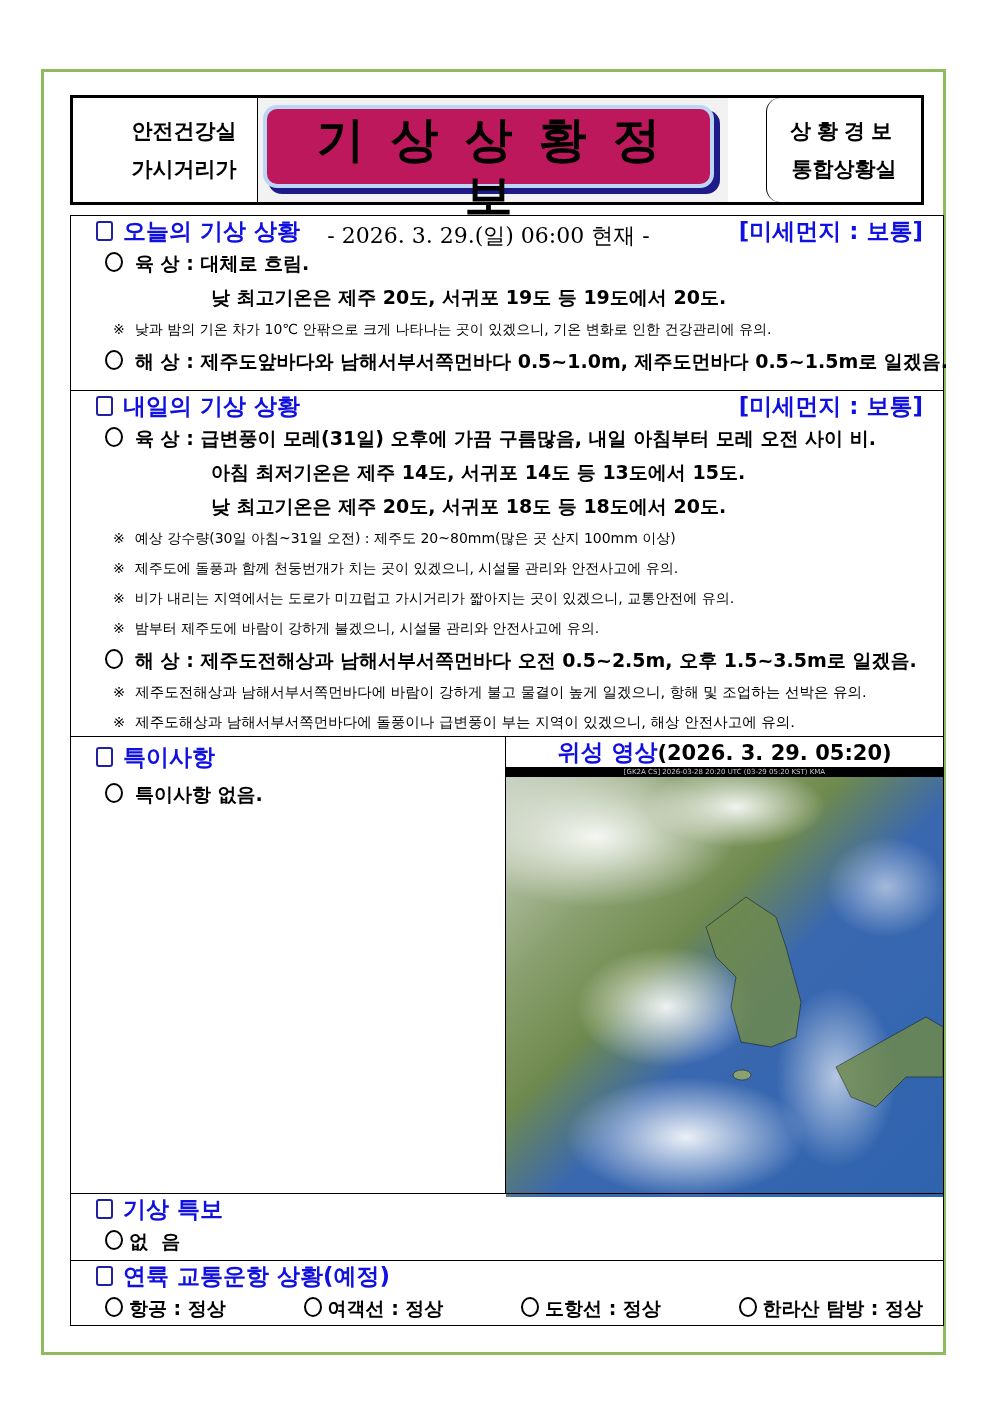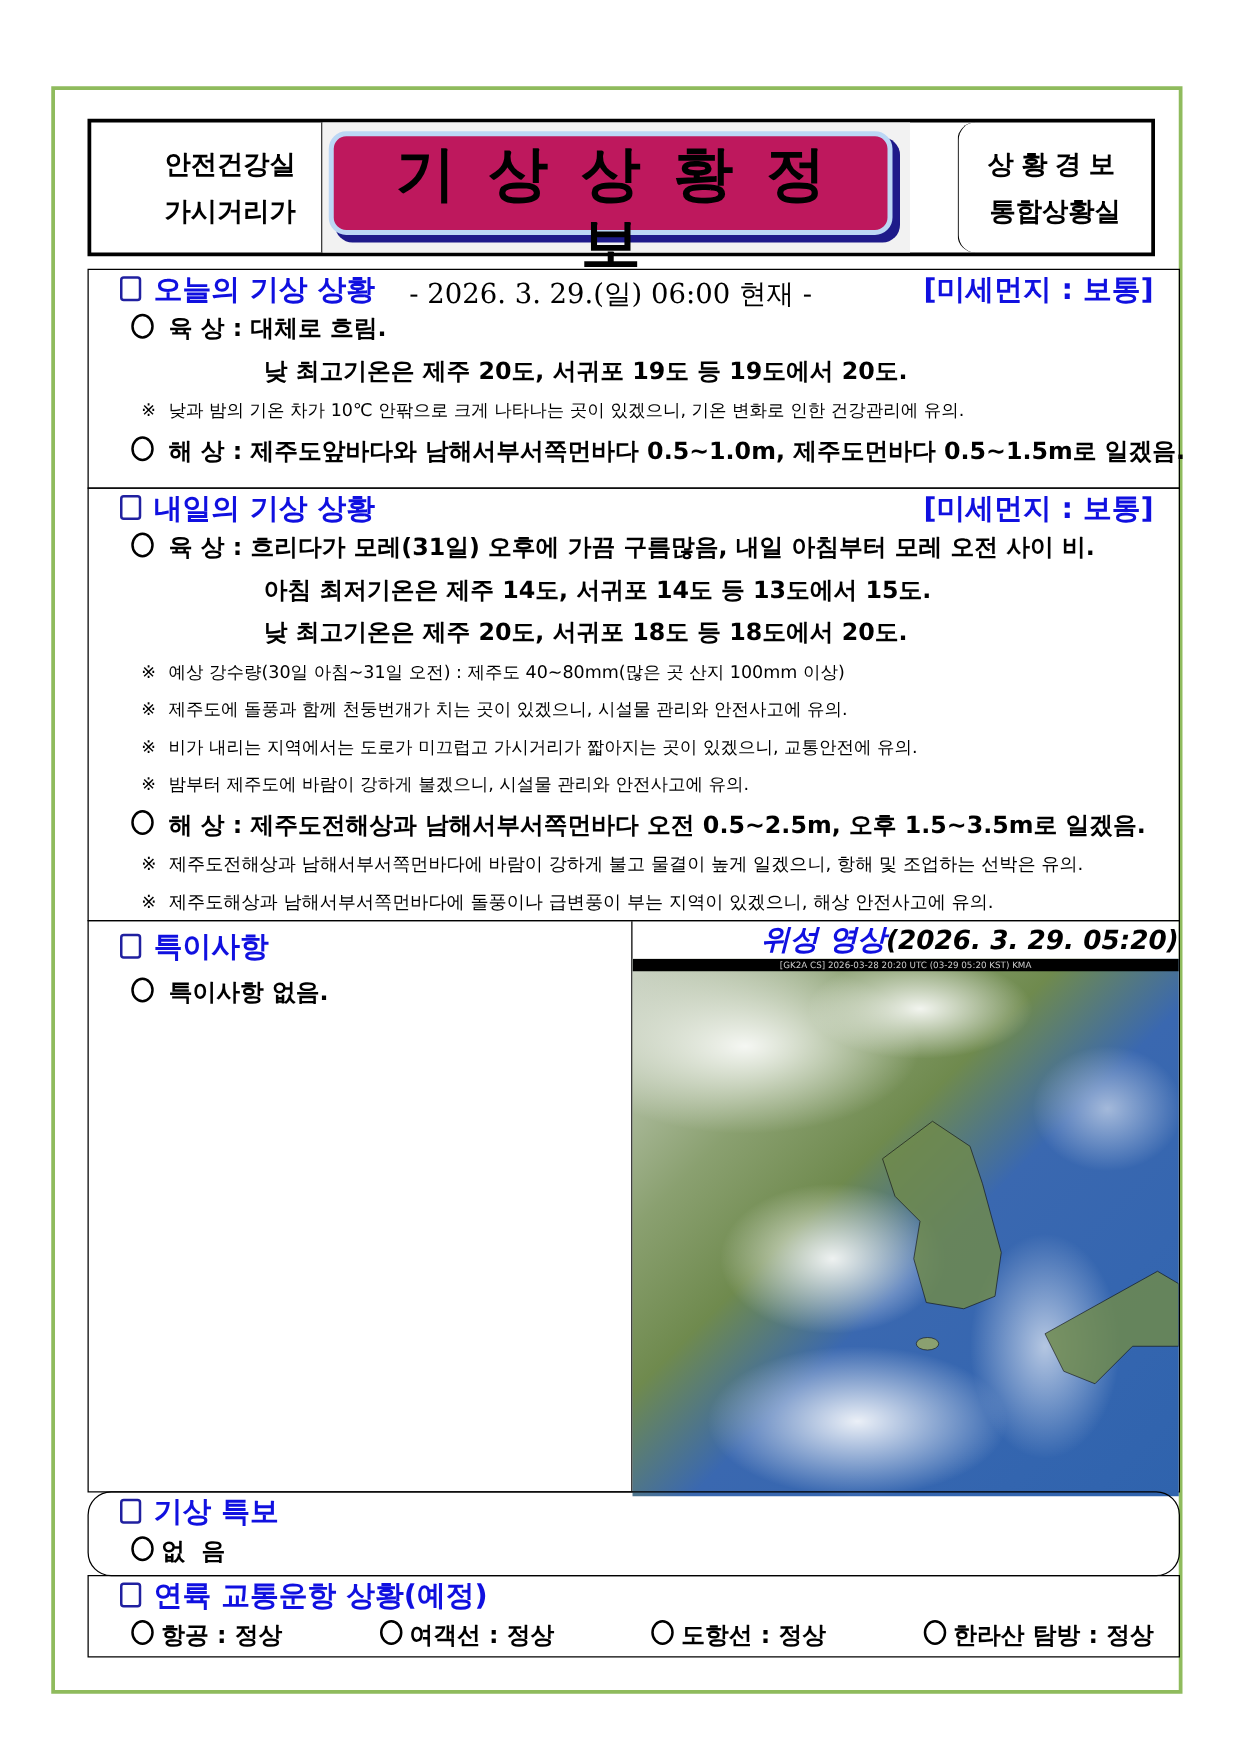--- a/index.html
+++ b/index.html
@@ -29,21 +29,21 @@
   .sec-h .lft { display:flex; align-items:center; }
   .chk { display:inline-block; width:17px; height:20px; border:2px solid #2020a0; border-radius:3px;
          margin:0 10px 0 5px; box-sizing:border-box; }
   .sec-h .pm { margin-right:20px; }
   .line { font-weight:bold; font-size:19px; height:34px; line-height:34px; white-space:nowrap; }
   .line .c { display:inline-block; width:14px; height:16px; border:2px solid #000; border-radius:50%;
              margin:0 12px 0 14px; vertical-align:-2px; }
   .ind { padding-left:120px; }
   .note { font-size:14px; height:30px; line-height:30px; white-space:nowrap; padding-left:22px; }
   .note .s { margin-right:10px; }
-  .sat-title { text-align:right; font-weight:bold; font-size:21px; height:30px; line-height:30px;font-style:italic; }
+  .sat-title { text-align:center; font-weight:bold; font-size:21px; height:30px; line-height:30px; }
   .sat-title .b { color:#1010e0; font-size:23px; }
   .sat { position:absolute; left:435px; top:30px; width:437px; height:430px; overflow:hidden;
          background:linear-gradient(135deg,#cfd6c9 0%,#8aa070 25%,#6f8a4e 40%,#3a68b0 55%,#3566b0 75%,#2f63ad 100%); }
   .sat .cap { background:#000; color:#ccc; font-size:7px; text-align:center; height:10px; line-height:10px; }
   .vdiv { position:absolute; left:434px; top:0; bottom:0; border-left:1px solid #000; }
   .traffic { display:flex; justify-content:space-between; padding:0 20px 0 0; }
 </style>
 </head>
 <body>
 
@@ -82,24 +82,24 @@
 </div>
 
 <div class="box" style="top:390px;height:347px;">
   <div class="sec-h">
     <div class="lft">
         <span class="chk"></span>
         <span>내일의 기상 상황</span>
       </div>
     <span class="pm">[미세먼지 : 보통]</span>
   </div>
-  <div class="line"><span class="c"></span><span>육 상 :</span> <span>흐리다가 모레(31일) 오후에 가끔 구름많음, 내일 아침부터 모레 오전 사이 비.</span></div>
+  <div class="line"><span class="c"></span><span>육 상 :</span> <span>급변풍이 모레(31일) 오후에 가끔 구름많음, 내일 아침부터 모레 오전 사이 비.</span></div>
   <div class="line ind">아침 최저기온은 제주 14도, 서귀포 14도 등 13도에서 15도.</div>
   <div class="line ind">낮 최고기온은 제주 20도, 서귀포 18도 등 18도에서 20도.</div>
-  <div class="note"><span class="s">※</span><span>예상 강수량(30일 아침~31일 오전) : 제주도 40~80mm(많은 곳 산지 100mm 이상)</span></div>
+  <div class="note"><span class="s">※</span><span>예상 강수량(30일 아침~31일 오전) : 제주도 20~80mm(많은 곳 산지 100mm 이상)</span></div>
   <div class="note"><span class="s">※</span><span>제주도에 돌풍과 함께 천둥번개가 치는 곳이 있겠으니, 시설물 관리와 안전사고에 유의.</span></div>
   <div class="note"><span class="s">※</span><span>비가 내리는 지역에서는 도로가 미끄럽고 가시거리가 짧아지는 곳이 있겠으니, 교통안전에 유의.</span></div>
   <div class="note"><span class="s">※</span><span>밤부터 제주도에 바람이 강하게 불겠으니, 시설물 관리와 안전사고에 유의.</span></div>
   <div class="line"><span class="c"></span><span>해 상 :</span> <span>제주도전해상과 남해서부서쪽먼바다 오전 0.5~2.5m, 오후 1.5~3.5m로 일겠음.</span></div>
   <div class="note" style="font-size:14.5px"><span class="s">※</span><span>제주도전해상과 남해서부서쪽먼바다에 바람이 강하게 불고 물결이 높게 일겠으니, 항해 및 조업하는 선박은 유의.</span></div>
   <div class="note" style="font-size:14.5px"><span class="s">※</span><span>제주도해상과 남해서부서쪽먼바다에 돌풍이나 급변풍이 부는 지역이 있겠으니, 해상 안전사고에 유의.</span></div>
 </div>
 
 <div class="box" style="top:736px;height:458px;">
   <div class="sec-h" style="height:40px">
@@ -128,21 +128,21 @@
       <ellipse cx="180" cy="360" rx="120" ry="60" fill="url(#cl)"></ellipse>
       <ellipse cx="330" cy="300" rx="60" ry="90" fill="url(#cl)" opacity=".7"></ellipse>
       <ellipse cx="380" cy="110" rx="60" ry="50" fill="url(#cl)" opacity=".6"></ellipse>
       <path d="M200,150 L240,120 L270,140 L280,170 L295,225 L290,260 L265,270 L235,265 L225,230 L230,200 L210,180 Z" fill="#6f8a4e" opacity=".85" stroke="#111" stroke-width=".6"></path>
       <path d="M330,290 L420,240 L437,250 L437,300 L400,300 L370,330 L345,320 Z" fill="#6f8a4e" opacity=".85" stroke="#111" stroke-width=".6"></path>
       <ellipse cx="236" cy="298" rx="9" ry="5" fill="#8aa070" stroke="#111" stroke-width=".5"></ellipse>
     </svg>
   </div>
 </div>
 
-<div class="box" style="top:1193px;height:68px;border-radius:19px;">
+<div class="box" style="top:1193px;height:68px;">
   <div class="sec-h">
     <div class="lft">
         <span class="chk"></span>
         <span>기상 특보</span>
       </div>
   </div>
   <div class="line" style="white-space:pre"><span class="c" style="margin-right:6px"></span><span>없  음</span></div>
 </div>
 
 <div class="box" style="top:1260px;height:66px;">

